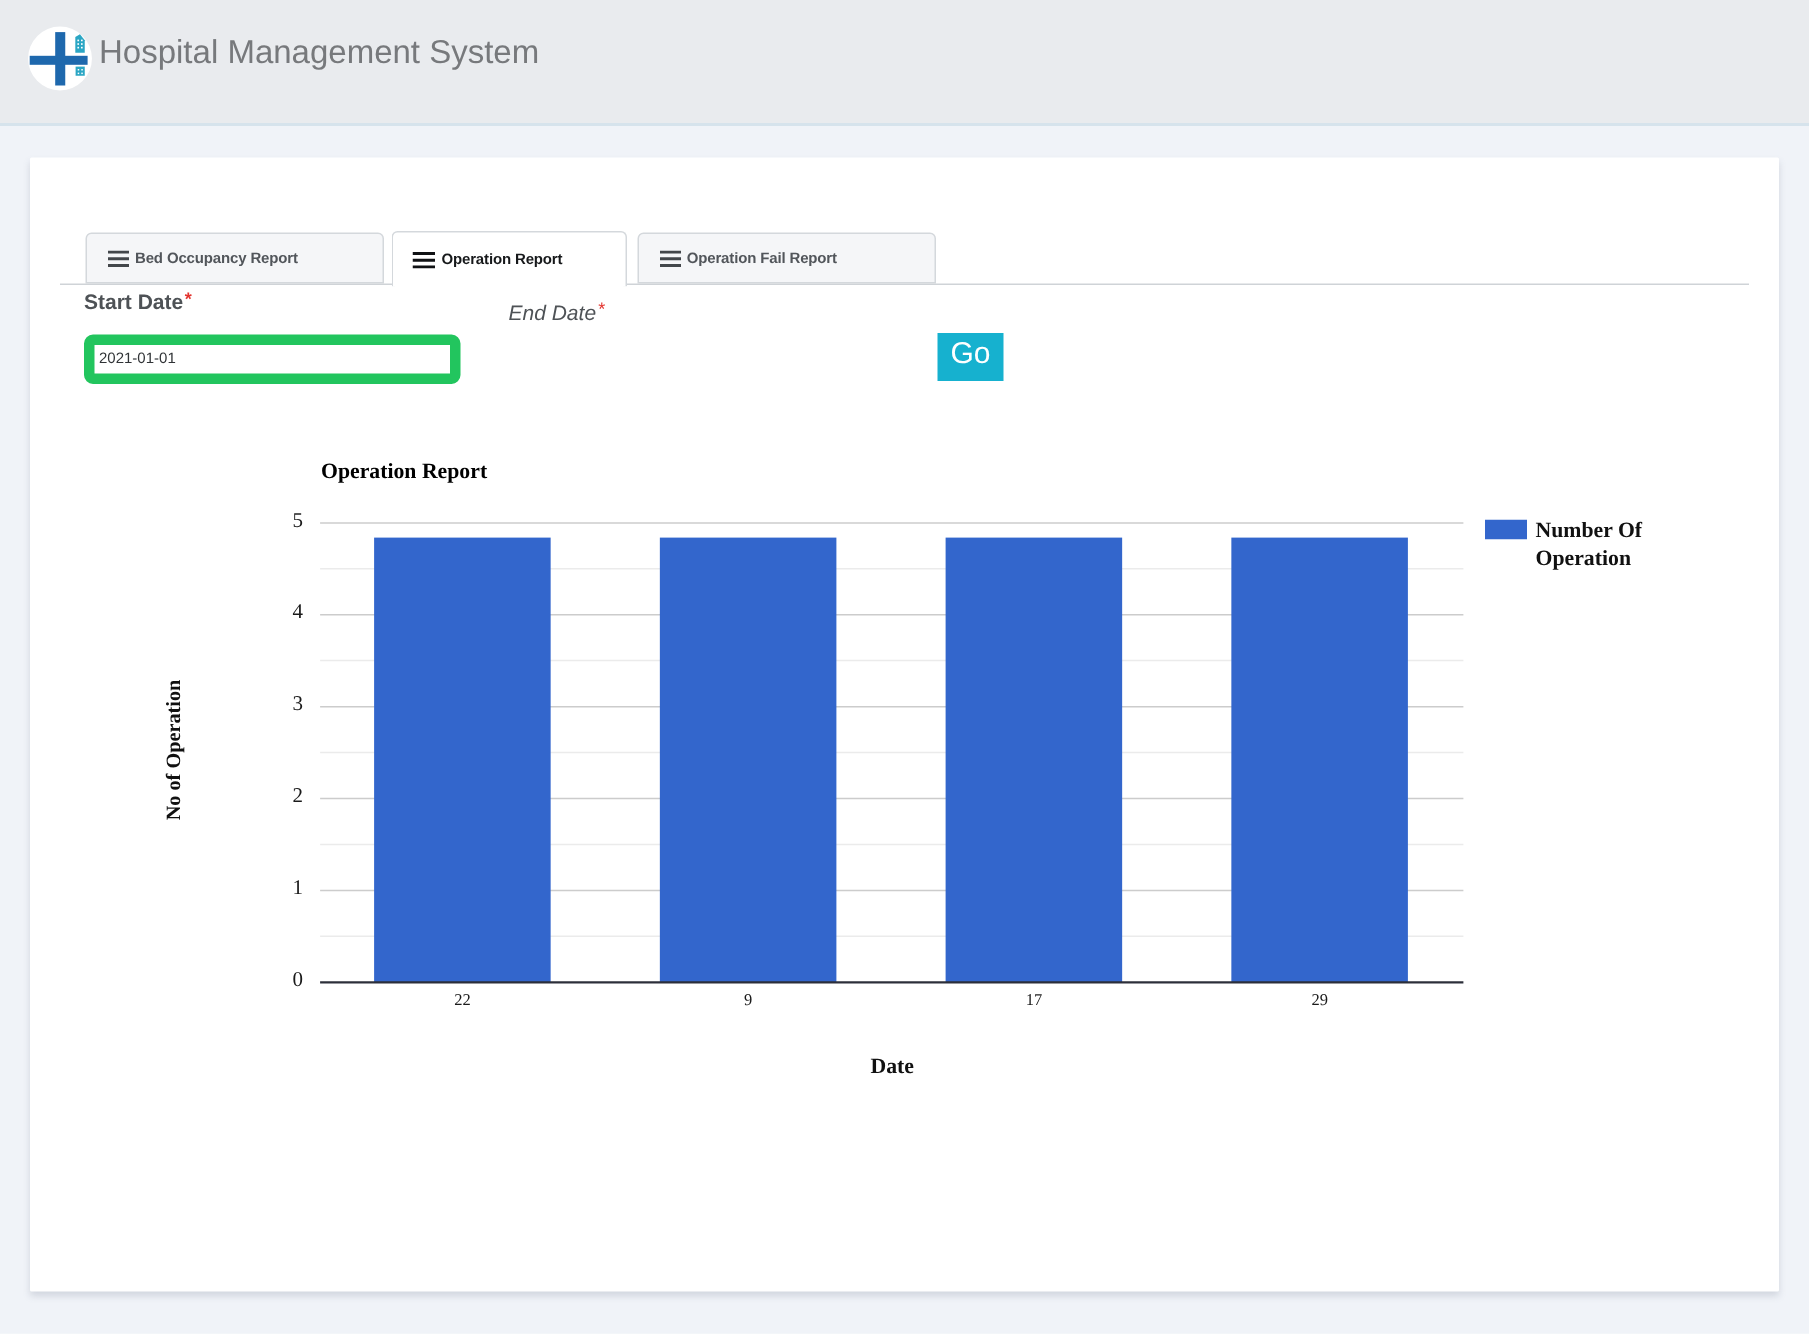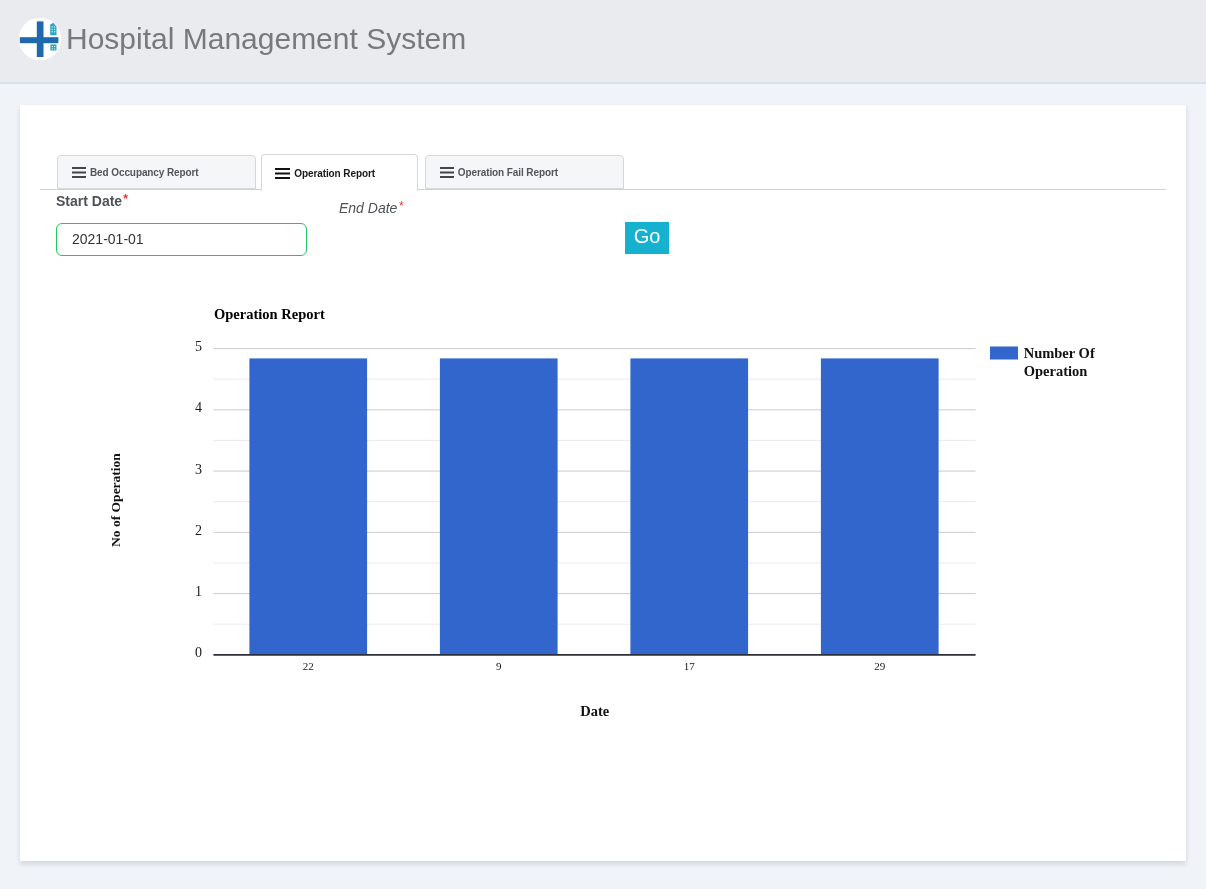--- a/index.html
+++ b/index.html
@@ -1,34 +1,34 @@
 <!DOCTYPE html>
 <html><head>
 <meta charset="utf-8">
 <style>
   html,body{margin:0;padding:0;width:1206px;height:889px;overflow:hidden;
     background:#f0f3f8;font-family:"Liberation Sans",sans-serif;}
   #header{position:absolute;left:0;top:0;width:1206px;height:84px;
     background:#e9ebee;border-bottom:2px solid #d6e3ec;box-sizing:border-box;}
   #logo{position:absolute;left:18px;top:17px;}
-  #title{position:absolute;left:66px;top:24px;font-size:30px;line-height:1;
+  #title{position:absolute;left:66px;top:24px;font-size:22px;line-height:1;
     color:#77797c;}
   #card{position:absolute;left:20px;top:105px;width:1166px;height:756px;
     background:#ffffff;border-radius:1px;box-shadow:0 3px 5px rgba(100,110,130,0.22);}
   .tab{position:absolute;top:50px;height:34px;box-sizing:border-box;
     border:1px solid #d4d8dc;border-radius:4px 4px 0 0;background:#f5f6f8;
     color:#52565b;font-weight:bold;font-size:10px;letter-spacing:-0.1px;display:flex;align-items:center;z-index:1;white-space:nowrap;}
   .tab svg{margin-right:4px;}
   .tab.active{top:49px;height:37px;background:#ffffff;border-bottom:none;color:#17191b;z-index:3;}
   #tabline{position:absolute;left:20px;top:84px;width:1126px;height:1px;background:#cfd3d7;z-index:2;}
   .lbl{position:absolute;font-size:14px;color:#4e5256;line-height:1;}
   .lbl .ast{color:#e3342f;font-size:12px;position:relative;top:-3px;margin-left:1px;}
   .inp{position:absolute;box-sizing:border-box;width:251px;height:32.5px;
-    border:1px solid #22c55e;border-radius:6px;background:#fff;
-    font-size:14px;color:#303336;padding:0 0 0 15px;display:flex;align-items:center;}
+    border:7px solid #22c55e;border-radius:6px;background:#fff;
+    font-size:10px;color:#303336;padding:0 0 0 3px;display:flex;align-items:center;}
   #gobtn{position:absolute;left:605px;top:117px;width:44px;height:32px;
     background:#16b1cf;color:#ffffff;font-size:20px;display:flex;
     align-items:center;justify-content:center;padding-bottom:4px;box-sizing:border-box;}
 </style>
 </head>
 <body>
 <div id="header">
   <svg id="logo" width="44" height="44" viewBox="0 0 44 44">
     <circle cx="22" cy="22" r="21.3" fill="#ffffff"></circle>
     <polygon points="32.2,7.6 35.3,5.8 38.5,9.8 38.5,18.2 32.2,18.2" fill="#2ba6c4"></polygon>

